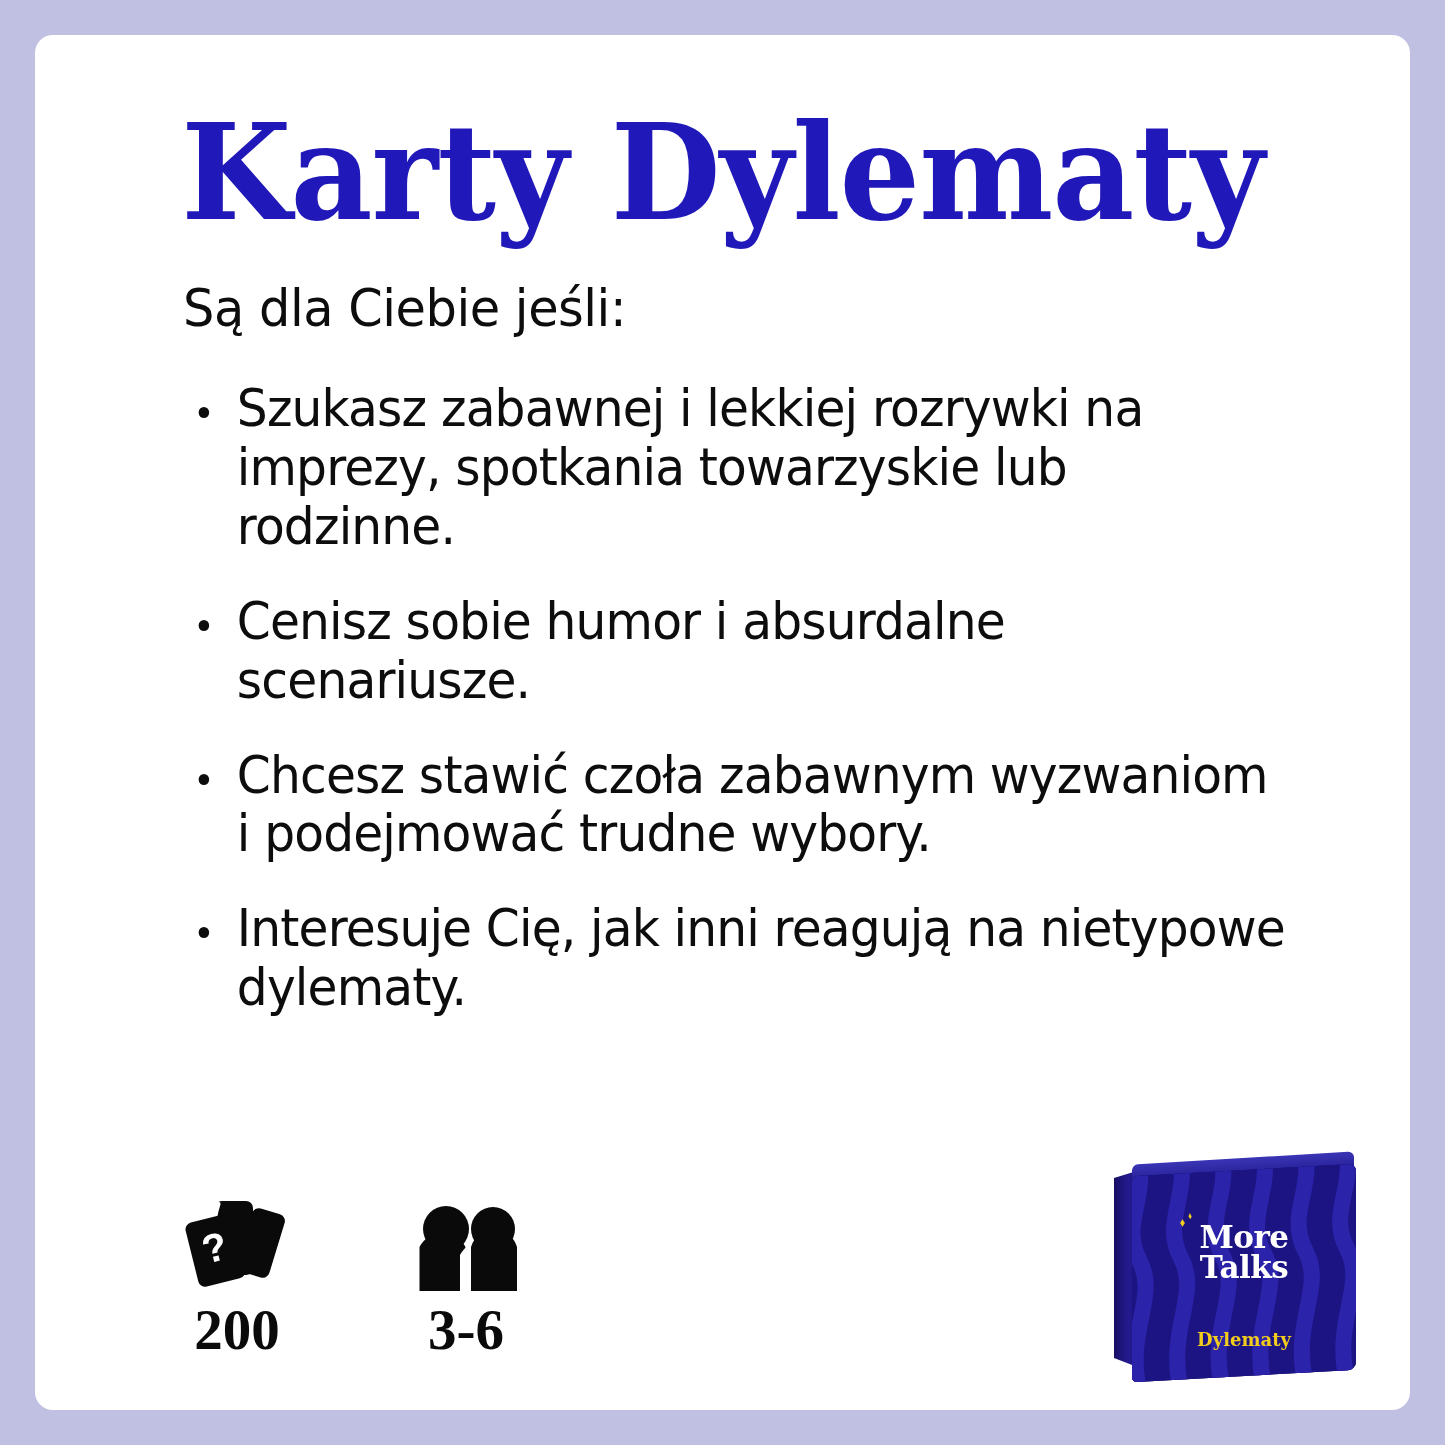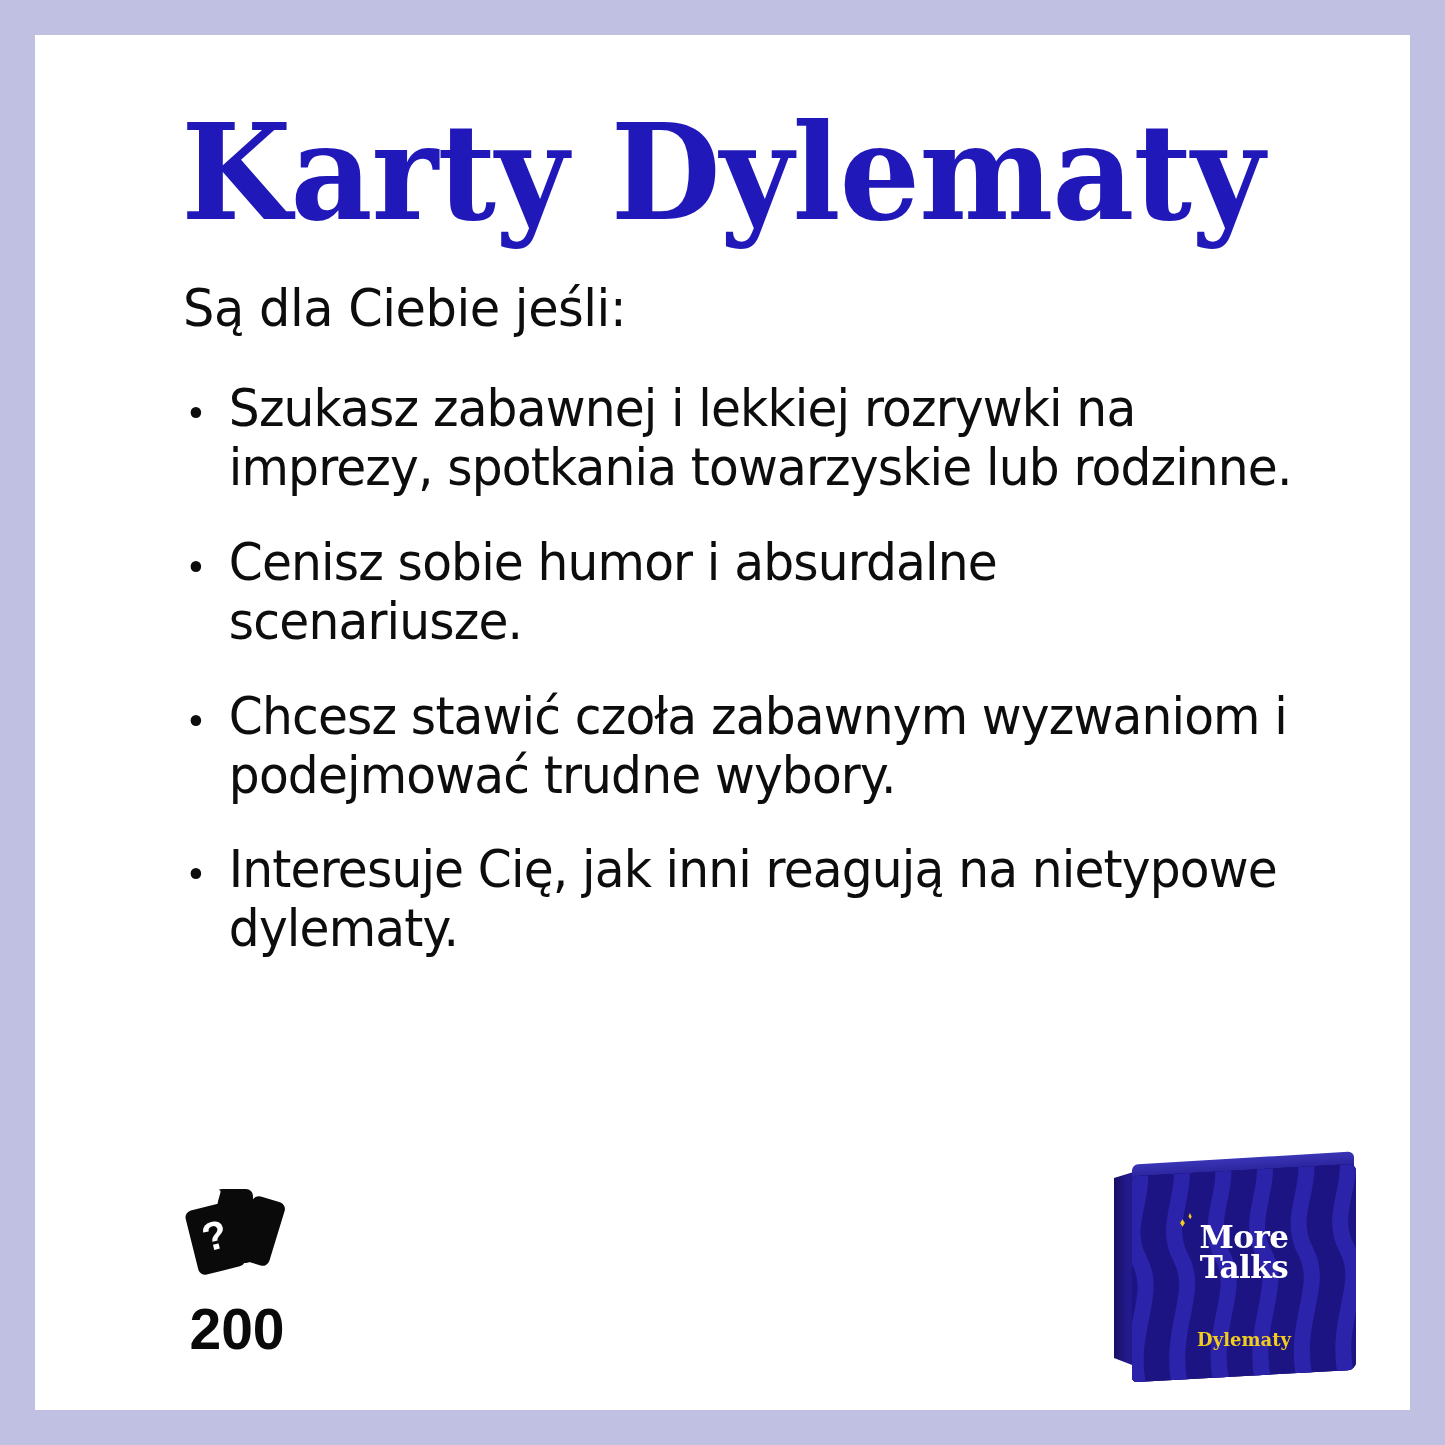--- a/index.html
+++ b/index.html
@@ -23,20 +23,21 @@
     box-sizing: border-box;
     padding: 35px;
   }
   #card {
     position: relative;
     width: 100%;
     height: 100%;
     background: #ffffff;
     box-sizing: border-box;
     overflow: hidden;
+    border-radius: 18px;
   }
 
   
   #title {
     position: absolute;
     left: 0;
     right: 0;
     top: 72px;
     text-align: center;
     color: #2018b8;
@@ -61,21 +62,21 @@
     font-size: 51px;
     line-height: 1.08;
     color: #0d0d0d;
     letter-spacing: -0.5px;
     margin: 0 0 44px 0;
     transform: scaleX(0.97);
     transform-origin: left center;
   }
   ul#bullets {
     list-style: none;
-    margin: 0;
+    margin: 8px;
     padding: 0;
   }
   ul#bullets li {
     position: relative;
     padding-left: 48px;
     margin-bottom: 36px;
     font-family: "DejaVu Sans", sans-serif;
     font-size: 51px;
     line-height: 1.155;
     color: #0d0d0d;
@@ -108,22 +109,22 @@
     flex-direction: column;
     align-items: center;
   }
   .meta-icon {
     height: 96px;
     display: flex;
     align-items: flex-end;
     justify-content: center;
   }
   .meta-label {
-    margin-top: 22px;
-    font-family: Liberation Sans, sans-serif;
+    margin-top: 10px;
+    font-family: Liberation Serif, serif;
     font-weight: bold;
     font-size: 57px;
     line-height: 1;
     color: #0a0a0a;
     letter-spacing: 0px;
   }
 
   
   #product-box {
     position: absolute;
@@ -263,20 +264,32 @@
 
             <g transform="rotate(-14 32 50)">
               <rect x="6" y="18" width="48" height="66" rx="7" fill="#0a0a0a"></rect>
               <text x="30" y="62" text-anchor="middle" font-family="Liberation Sans, sans-serif" font-size="40" font-weight="bold" fill="#ffffff">?</text>
             </g>
           </svg>
         </div>
         <div class="meta-label">200</div>
       </div>
 
+      <div class="meta-item">
+        <div class="meta-icon">
+          <svg width="118" height="86" viewBox="0 0 118 86" xmlns="http://www.w3.org/2000/svg">
+            <circle cx="39" cy="24" r="23" fill="#0a0a0a"></circle>
+            <circle cx="86" cy="24" r="22" fill="#0a0a0a"></circle>
+            <path d="M64 42 a24 24 0 0 1 46 0 L110 86 L64 86 Z" fill="#0a0a0a"></path>
+            <path d="M58.5 42 a26 26 0 0 0 -46 0 L12.5 86 L58.5 86 Z" fill="#0a0a0a"></path>
+            <path d="M62 40 a26 26 0 0 0 -9 10 L53 86 L62 86 Z" fill="#ffffff"></path>
+          </svg>
+        </div>
+        <div class="meta-label">3-6</div>
+      </div>
 
     </div>
 
     <div id="product-box">
       <div class="box-wrap">
         <div class="box-side"></div>
         <div class="box-top"></div>
         <div class="box-front">
 
           <svg class="waves" viewBox="0 0 250 240" preserveAspectRatio="none" xmlns="http://www.w3.org/2000/svg">

